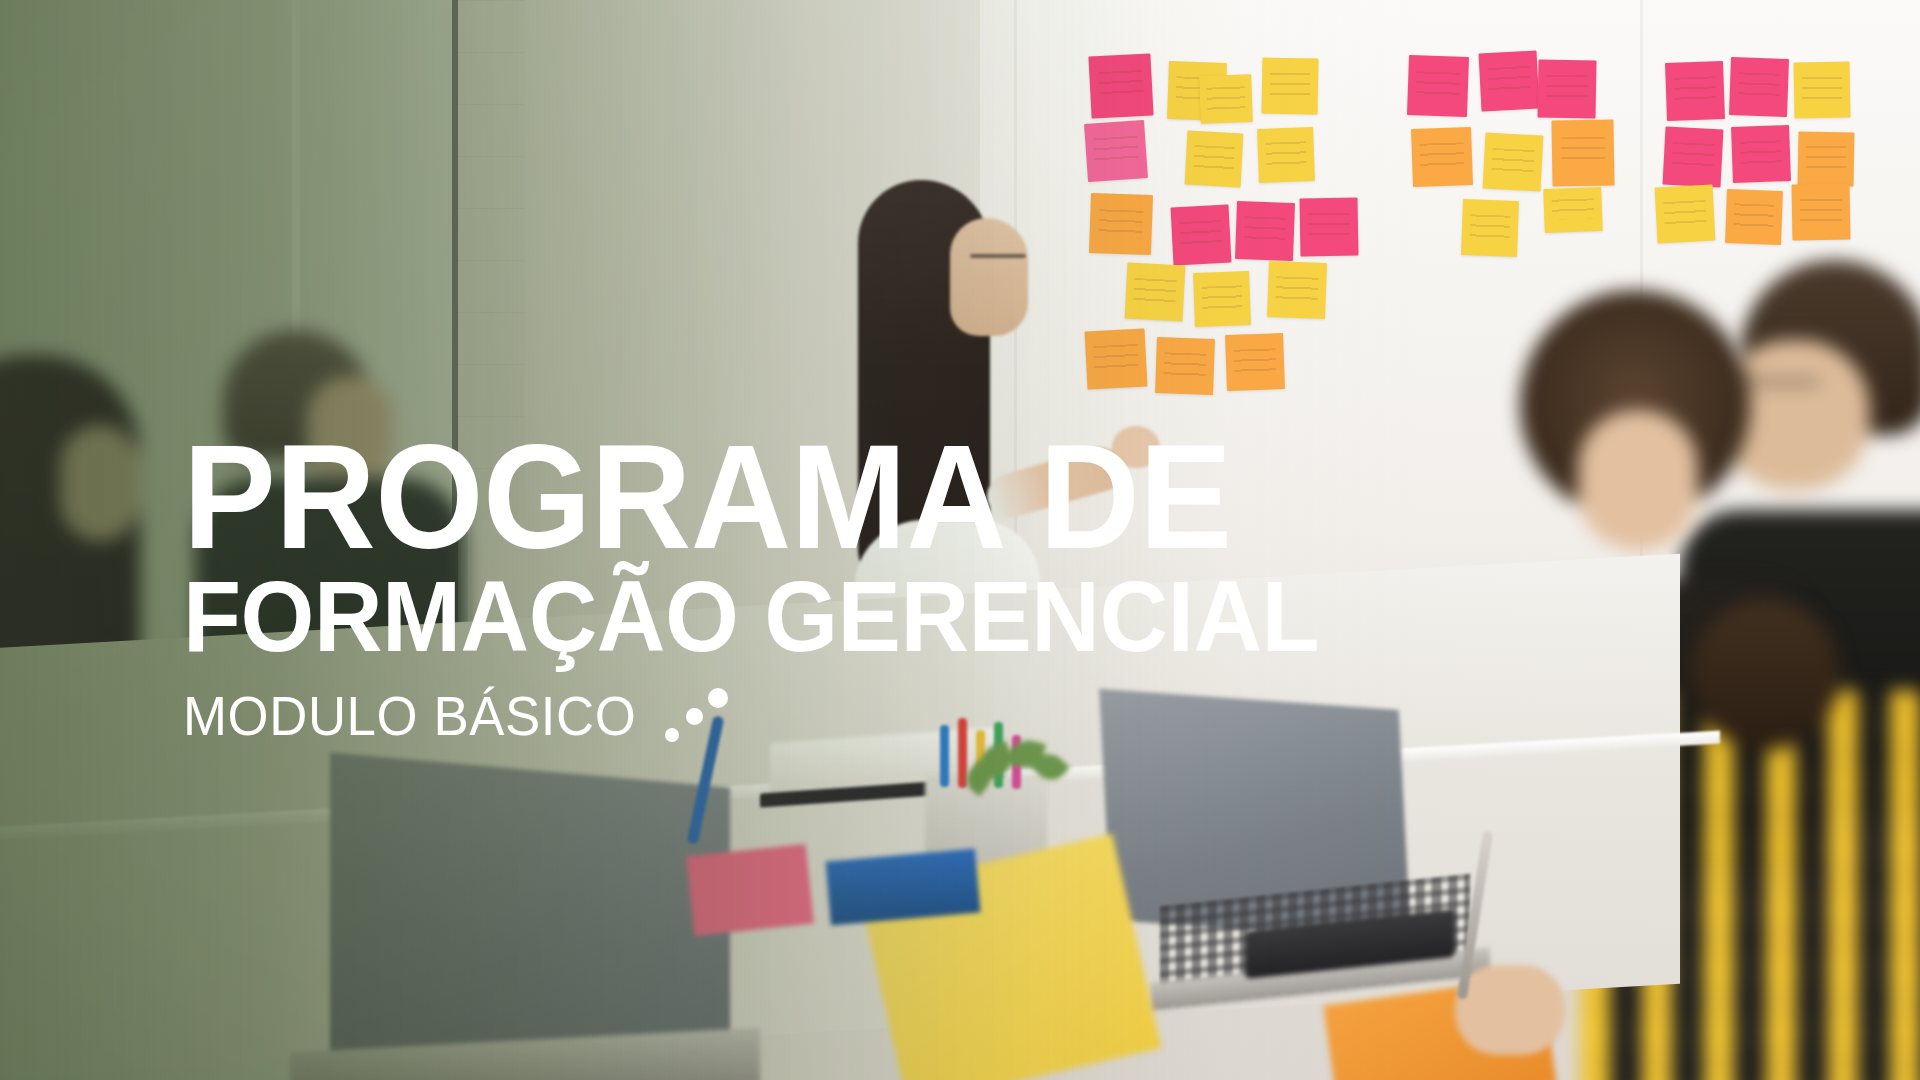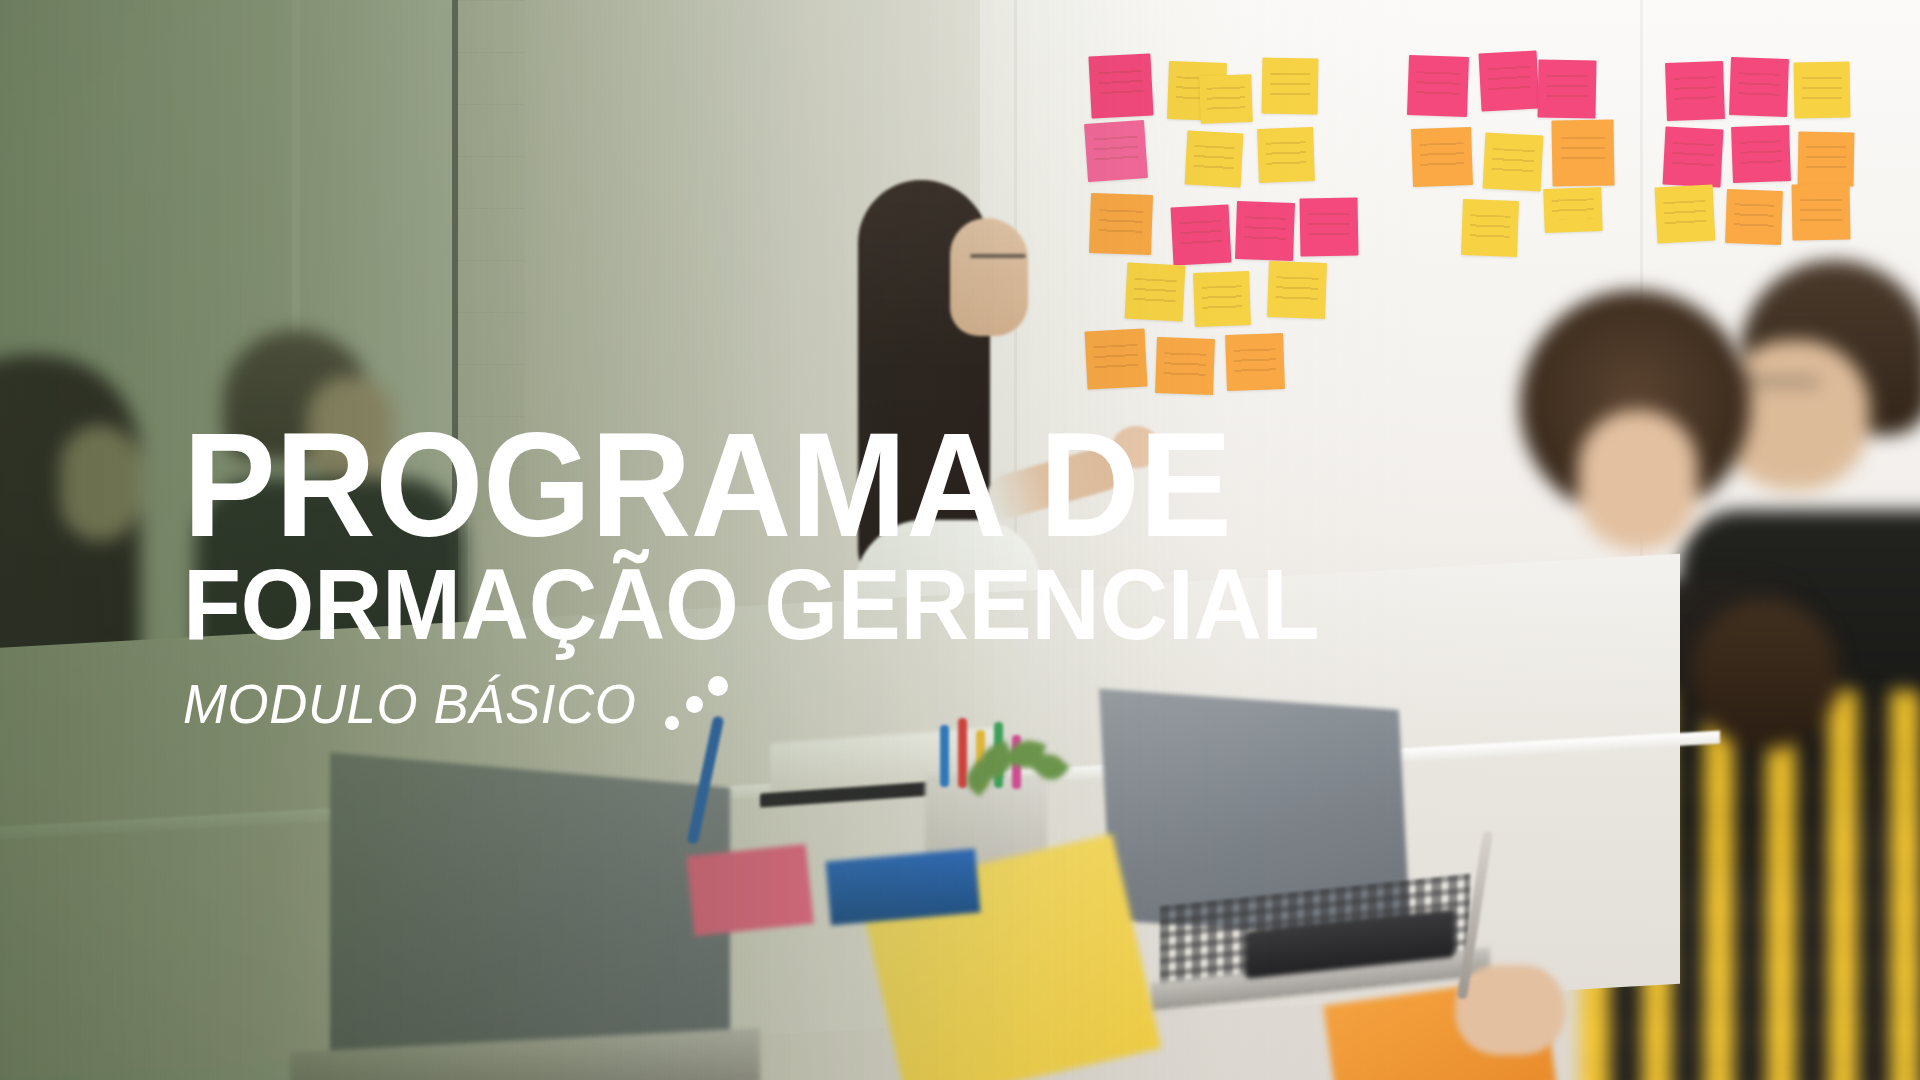--- a/index.html
+++ b/index.html
@@ -215,21 +215,21 @@
     position: absolute;
     inset: 0;
     background: radial-gradient(130% 115% at 62% 42%,
       rgba(0,0,0,0) 52%, rgba(0,0,0,0.10) 100%);
   }
 
   
   .copy {
     position: absolute;
     left: 183px;
-    top: 418px;
+    top: 430px;
     z-index: 40;
     color: #ffffff;
   }
   .title-line-1,
   .title-line-2 {
     margin: 0;
     font-weight: 700;
     color: #fff;
     line-height: 0.90;
     letter-spacing: -0.5px;
@@ -239,21 +239,20 @@
     transform-origin: left center;
   }
   .title-line-1 { font-size: 148px; }
   .title-line-2 { font-size: 101px; margin-top: 8px; }
 
   .subtitle-row {
     display: flex;
     align-items: center;
     gap: 8px;
     margin-top: 26px;
-    font-style: italic;
   }
   .subtitle {
     margin: 0;
     font-size: 55px;
     font-weight: 400;
     letter-spacing: 0.6px;
     line-height: 1;
     white-space: nowrap;
     text-transform: uppercase;
     color: #fff;

